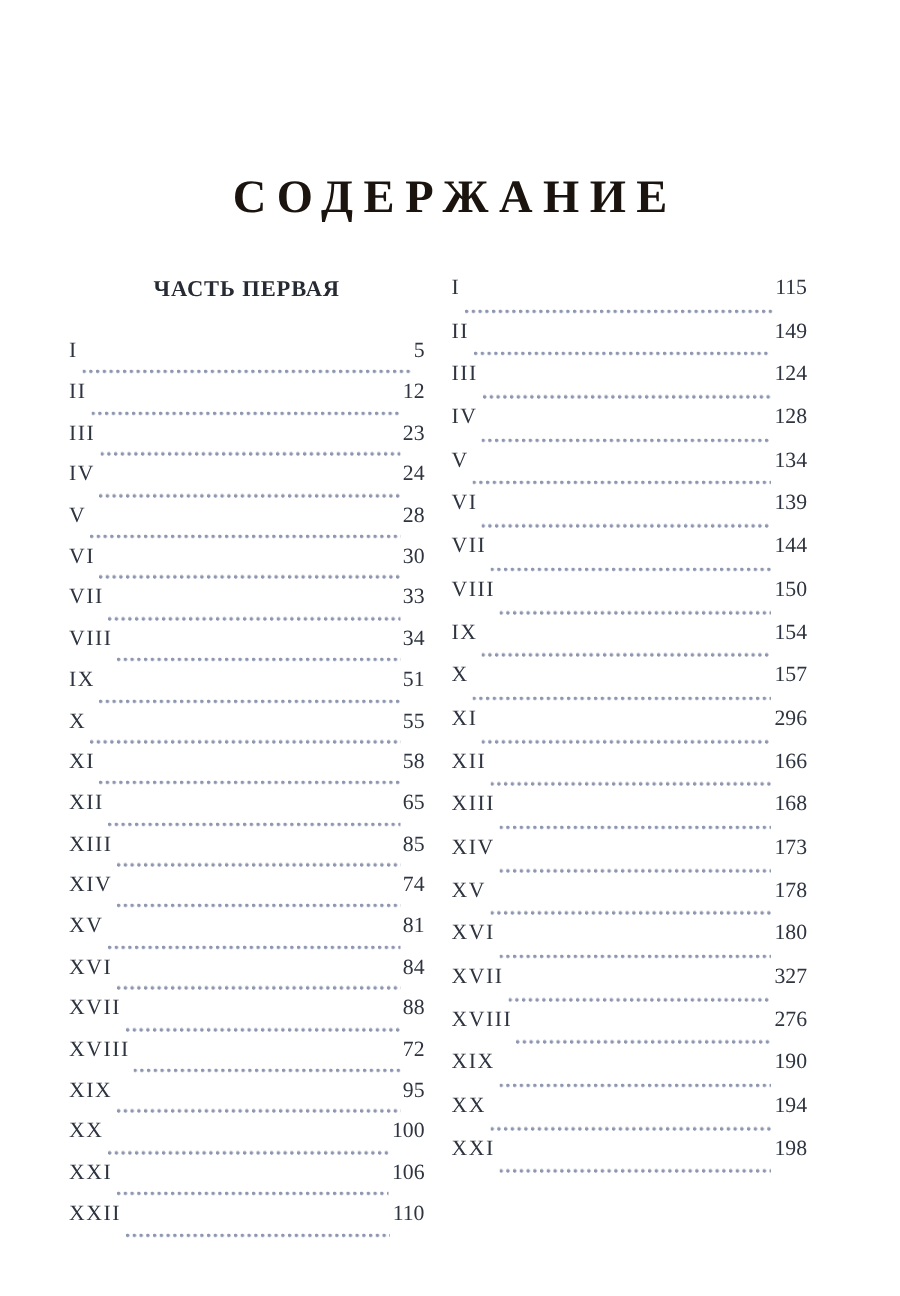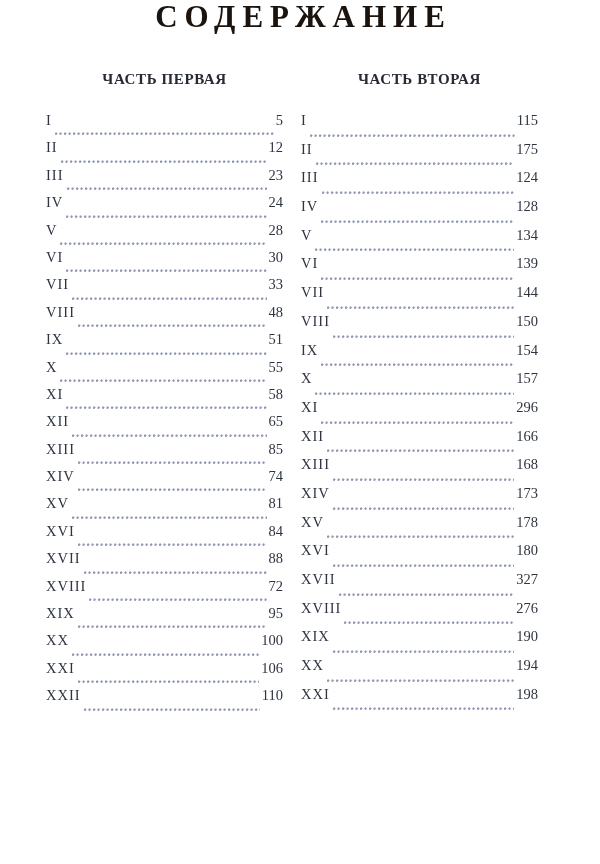--- a/index.html
+++ b/index.html
@@ -11,20 +11,21 @@
     height: 864px;
     background: var(--page-bg, #ffffff);
     font-family: "Liberation Serif", serif;
     overflow: hidden;
   }
   .page {
     position: relative;
     width: 600px;
     height: 864px;
     box-sizing: border-box;
+    padding-top: 114px;
   }
   .toc-title {
     margin: 0;
     text-align: center;
     font-size: 31px;
     font-weight: bold;
     letter-spacing: 7px;
     text-indent: 7px; 
     line-height: 34px;
     color: var(--title-color, #1b130e);
@@ -117,21 +118,21 @@
             <span class="page-number">30</span>
           </div>
           <div class="toc-row">
             <span class="chapter-numeral">VII</span>
             <span class="dot-leader"></span>
             <span class="page-number">33</span>
           </div>
           <div class="toc-row">
             <span class="chapter-numeral">VIII</span>
             <span class="dot-leader"></span>
-            <span class="page-number">48</span>
+            <span class="page-number">34</span>
           </div>
           <div class="toc-row">
             <span class="chapter-numeral">IX</span>
             <span class="dot-leader"></span>
             <span class="page-number">51</span>
           </div>
           <div class="toc-row">
             <span class="chapter-numeral">X</span>
             <span class="dot-leader"></span>
             <span class="page-number">55</span>
@@ -193,31 +194,30 @@
           </div>
           <div class="toc-row">
             <span class="chapter-numeral">XXII</span>
             <span class="dot-leader"></span>
             <span class="page-number">110</span>
           </div>
         </div>
     </div>
 
     <div class="toc-column part-1">
-      <h2 class="col-header">ЧАСТЬ ВТОРАЯ</h2>
       <div class="rows">
           <div class="toc-row">
             <span class="chapter-numeral">I</span>
             <span class="dot-leader"></span>
             <span class="page-number">115</span>
           </div>
           <div class="toc-row">
             <span class="chapter-numeral">II</span>
             <span class="dot-leader"></span>
-            <span class="page-number">175</span>
+            <span class="page-number">149</span>
           </div>
           <div class="toc-row">
             <span class="chapter-numeral">III</span>
             <span class="dot-leader"></span>
             <span class="page-number">124</span>
           </div>
           <div class="toc-row">
             <span class="chapter-numeral">IV</span>
             <span class="dot-leader"></span>
             <span class="page-number">128</span>

